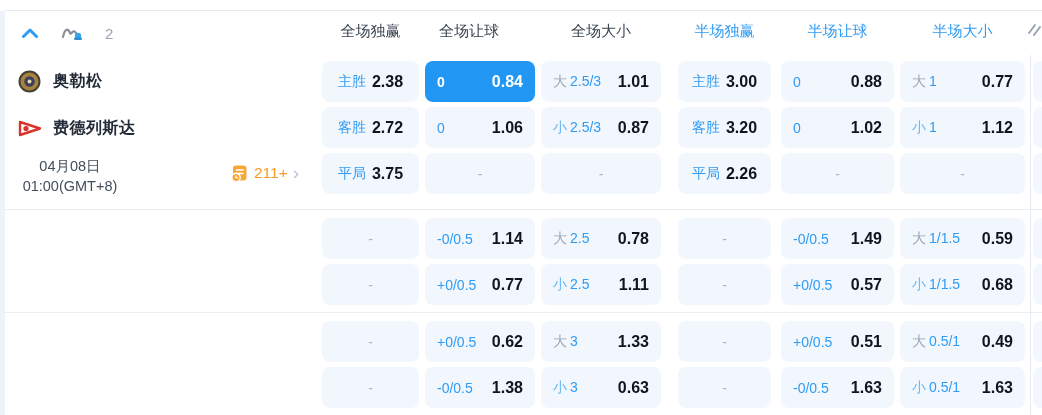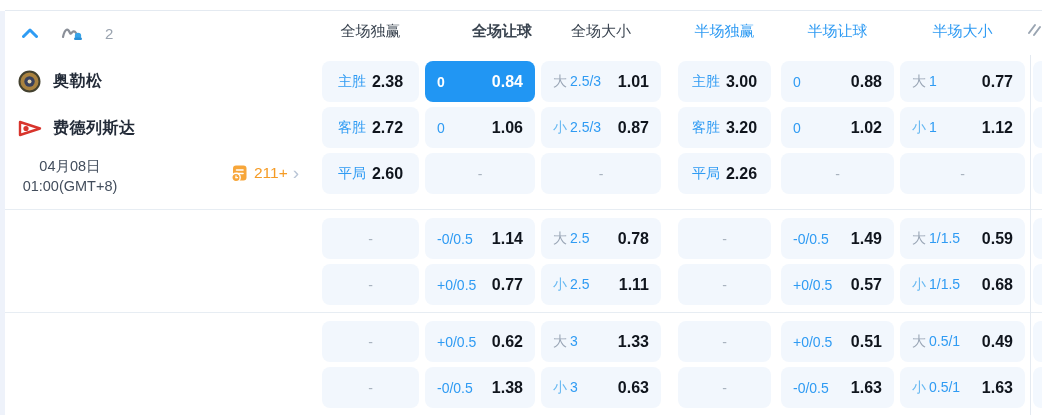--- a/index.html
+++ b/index.html
@@ -82,21 +82,21 @@
 
   <span class="clip-glyph">
     <svg width="16" height="16" viewBox="0 0 16 16">
       <line x1="3" y1="11" x2="9" y2="3" stroke="#9aa5b2" stroke-width="2" stroke-linecap="round"></line>
       <line x1="8" y1="13" x2="14" y2="5" stroke="#9aa5b2" stroke-width="2" stroke-linecap="round"></line>
     </svg>
   </span>
 
   <div id="col-heads">
       <div class="col-head dark" style="left: 312px; width: 117px;">全场独赢</div>
-      <div class="col-head dark" style="left: 437px; width: 130px; font-weight: bold;">全场让球</div>
+      <div class="col-head dark" style="left: 404px; width: 130px;">全场让球</div>
       <div class="col-head dark" style="left: 531px; width: 140px;">全场大小</div>
       <div class="col-head blue" style="left: 668px; width: 113px;">半场独赢</div>
       <div class="col-head blue" style="left: 771px; width: 133px;">半场让球</div>
       <div class="col-head blue" style="left: 890px; width: 145px;">半场大小</div>
     </div>
 
   <div class="team-row" style="top:113px">
     <span class="team-logo">
       <svg width="24" height="23" viewBox="0 0 24 23">
         <polygon points="2,5 22,11.5 2,18" fill="#ffffff" stroke="#d8342c" stroke-width="2.4" stroke-linejoin="round"></polygon>
@@ -195,21 +195,21 @@
       <div class="cell ou" style="left: 900px; top: 107px; width: 125px;">
         <span class="lblgrp">
           <span class="prefix lb">小</span>
           <span class="line-num">1</span>
         </span>
         <span class="val">1.12</span>
       </div>
       <div class="cell sliver" style="left: 1033px; top: 107px; width: 26px;"></div>
       <div class="cell win" style="left: 322px; top: 153px; width: 97px;">
         <span class="lbl">平局</span>
-        <span class="val">2.60</span>
+        <span class="val">3.75</span>
       </div>
       <div class="cell dash" style="left: 425px; top: 153px; width: 110px;">
         <span>-</span>
       </div>
       <div class="cell dash" style="left: 541px; top: 153px; width: 120px;">
         <span>-</span>
       </div>
       <div class="cell win" style="left: 678px; top: 153px; width: 93px;">
         <span class="lbl">平局</span>
         <span class="val">2.26</span>

